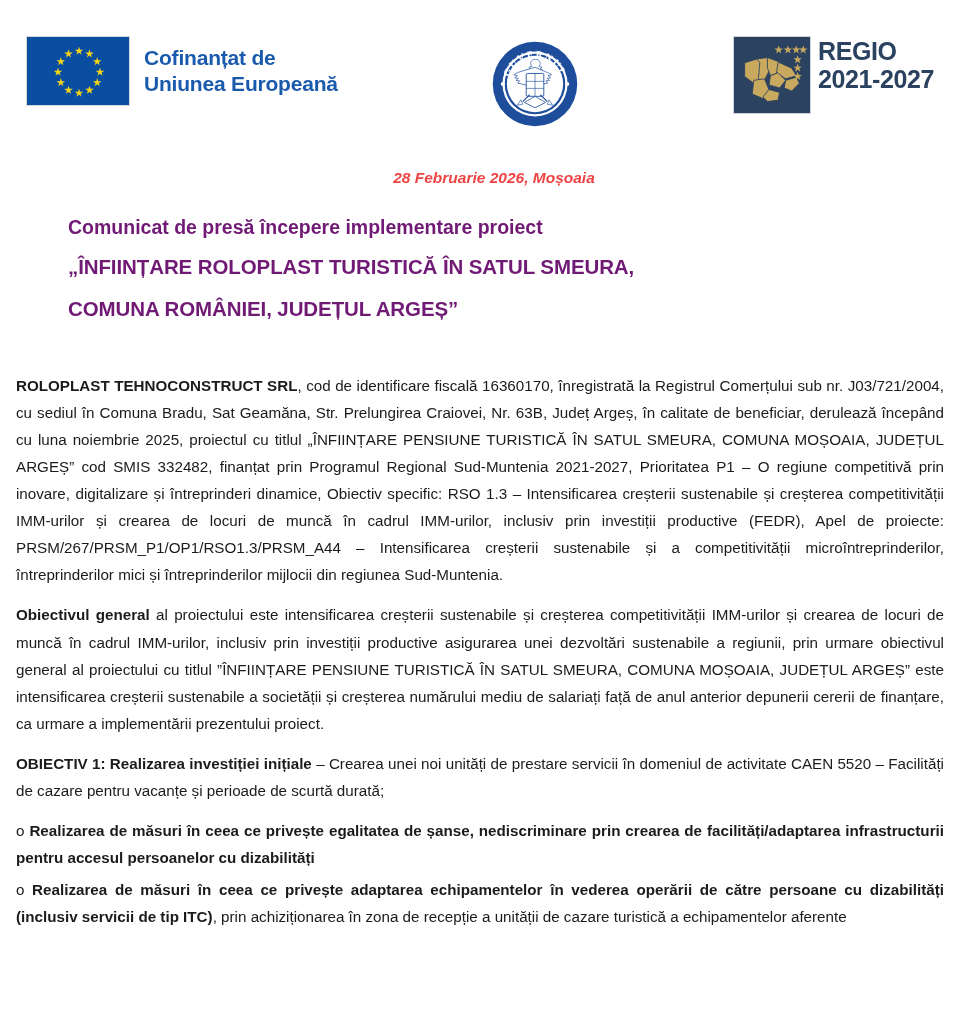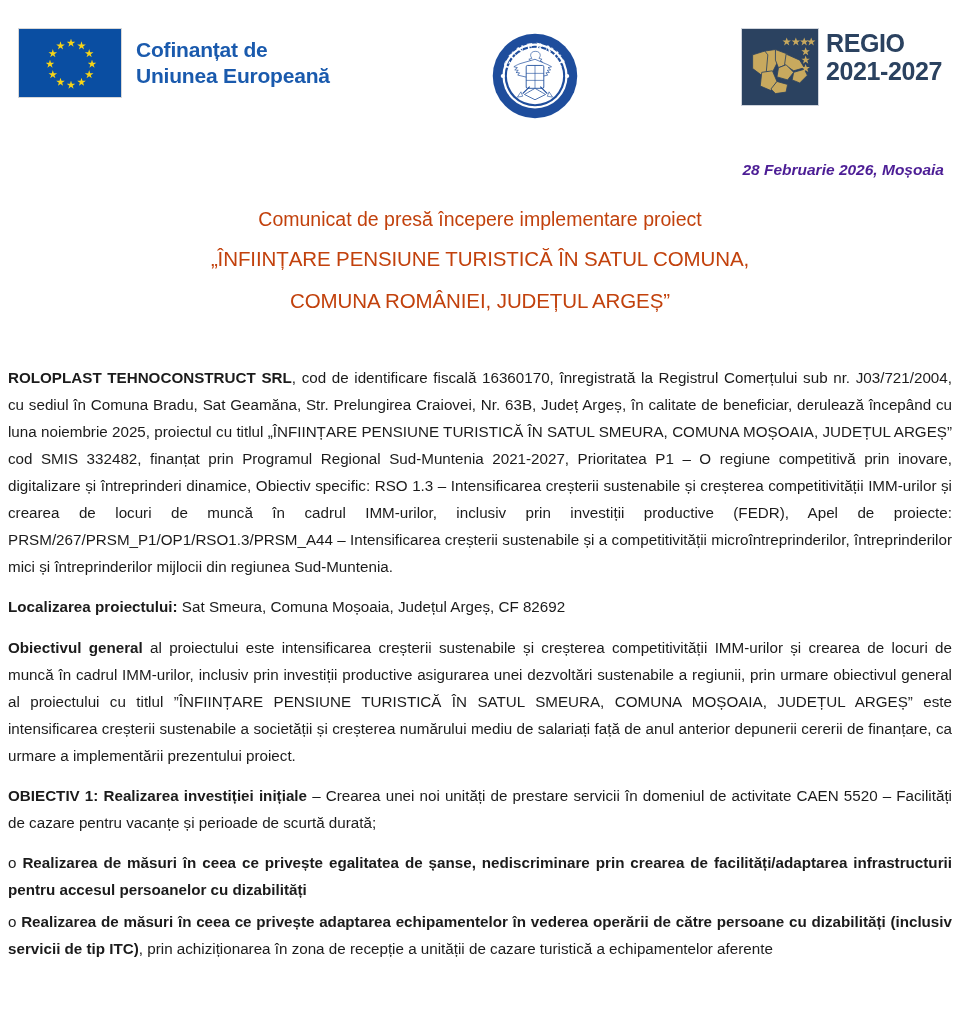--- a/index.html
+++ b/index.html
@@ -14,21 +14,21 @@
     height: 1035px;
     overflow: hidden;
     font-family: "Liberation Sans", sans-serif;
     color: #1a1a1a;
   }
 
   .page {
     position: relative;
     width: 960px;
     height: 1035px;
-    padding: 0;
+    padding: 8px;
   }
 
   
   .logo-band {
     display: flex;
     align-items: flex-start;
     justify-content: space-between;
     padding: 28px 18px 0 18px;
     height: 125px;
   }
@@ -97,34 +97,33 @@
     font-size: 25px;
     font-weight: bold;
     line-height: 1.12;
     letter-spacing: -0.4px;
     white-space: nowrap;
     padding-top: 1px;
   }
 
   
   .dateline {
-    text-align: right;
+    text-align: center;
     padding: 36px 16px 0 0;
     font-size: 15.5px;
     font-weight: bold;
     font-style: italic;
-    color: #4c1d95;
+    color: #ef4444;
     margin-left: 44px;
   }
 
   
   .title-block {
-    text-align: center;
-    color: #c2410c;
-    font-weight: normal;
+    color: #701a75;
+    font-weight: bold;
     padding: 22px 60px 0 60px;
   }
   .title-line-1 { font-size: 19.5px; line-height: 1.9; }
   .title-line-2,
   .title-line-3 { font-size: 20.5px; line-height: 2.05; letter-spacing: -0.1px; }
 
   
   .body-copy {
     padding: 42px 8px 0 8px;
     font-size: 15.2px;
@@ -230,29 +229,28 @@
         <div>REGIO</div>
         <div>2021-2027</div>
       </div>
     </div>
   </div>
 
   <div class="dateline">28 Februarie 2026, Moșoaia</div>
 
   <div class="title-block">
     <div class="title-line-1">Comunicat de presă începere implementare proiect</div>
-    <div class="title-line-2">„ÎNFIINȚARE PENSIUNE TURISTICĂ ÎN SATUL COMUNA,</div>
+    <div class="title-line-2">„ÎNFIINȚARE ROLOPLAST TURISTICĂ ÎN SATUL SMEURA,</div>
     <div class="title-line-3">COMUNA ROMÂNIEI, JUDEȚUL ARGEȘ”</div>
   </div>
 
   <div class="body-copy">
 
     <p><b>ROLOPLAST TEHNOCONSTRUCT SRL</b><span>, cod de identificare fiscală 16360170, înregistrată la Registrul Comerțului sub nr. J03/721/2004, cu sediul în Comuna Bradu, Sat Geamăna, Str. Prelungirea Craiovei, Nr. 63B, Județ Argeș, în calitate de beneficiar, derulează începând cu luna noiembrie 2025, proiectul cu titlul „ÎNFIINȚARE PENSIUNE TURISTICĂ ÎN SATUL SMEURA, COMUNA MOȘOAIA, JUDEȚUL ARGEȘ” cod SMIS 332482, finanțat prin Programul Regional Sud-Muntenia 2021-2027, Prioritatea P1 – O regiune competitivă prin inovare, digitalizare și întreprinderi dinamice, Obiectiv specific: RSO 1.3 – Intensificarea creșterii sustenabile și creșterea competitivității IMM-urilor și crearea de locuri de muncă în cadrul IMM-urilor, inclusiv prin investiții productive (FEDR), Apel de proiecte: PRSM/267/PRSM_P1/OP1/RSO1.3/PRSM_A44 – Intensificarea creșterii sustenabile și a competitivității microîntreprinderilor, întreprinderilor mici și întreprinderilor mijlocii din regiunea Sud-Muntenia.</span></p>
 
-    <p><b>Localizarea proiectului:</b><span> Sat Smeura, Comuna Moșoaia, Județul Argeș, CF 82692</span></p>
 
     <p><b>Obiectivul general</b><span> al proiectului este intensificarea creșterii sustenabile și creșterea competitivității IMM-urilor și crearea de locuri de muncă în cadrul IMM-urilor, inclusiv prin investiții productive asigurarea unei dezvoltări sustenabile a regiunii, prin urmare obiectivul general al proiectului cu titlul ”ÎNFIINȚARE PENSIUNE TURISTICĂ ÎN SATUL SMEURA, COMUNA MOȘOAIA, JUDEȚUL ARGEȘ” este intensificarea creșterii sustenabile a societății și creșterea numărului mediu de salariați față de anul anterior depunerii cererii de finanțare, ca urmare a implementării prezentului proiect.</span></p>
 
 
     <p><b>OBIECTIV 1: Realizarea investiției inițiale</b><span> – Crearea unei noi unități de prestare servicii în domeniul de activitate CAEN 5520 – Facilități de cazare pentru vacanțe și perioade de scurtă durată;</span></p>
 
 
     <p class="bullet"><span>o</span><b> Realizarea de măsuri în ceea ce privește egalitatea de șanse, nediscriminare prin crearea de facilități/adaptarea infrastructurii pentru accesul persoanelor cu dizabilități</b><span></span></p>
 
     <p class="bullet"><span>o</span><b> Realizarea de măsuri în ceea ce privește adaptarea echipamentelor în vederea operării de către persoane cu dizabilități (inclusiv servicii de tip ITC)</b><span>, prin achiziționarea în zona de recepție a unității de cazare turistică a echipamentelor aferente</span></p>

